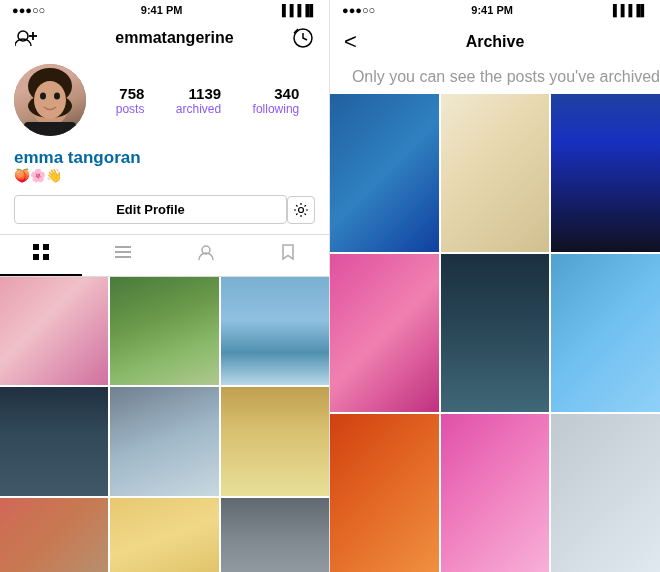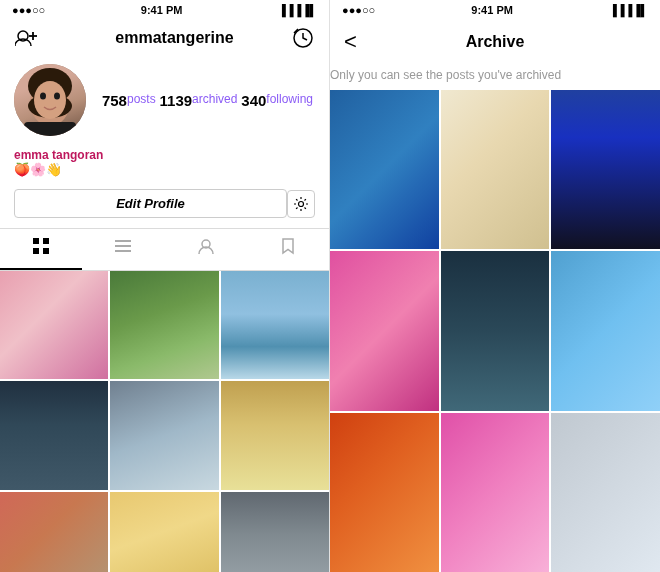--- a/index.html
+++ b/index.html
@@ -77,50 +77,50 @@
       position: relative;
     }
     .stats-row {
       display: flex;
       flex: 1;
       justify-content: space-around;
       text-align: center;
     }
     .stat-item {
       display: flex;
-      align-items: flex-start;
+      flex-direction: column;
+      align-items: flex-end;
     }
     .stat-number {
       font-size: 15px;
       font-weight: 600;
       color: #000;
     }
     .stat-label {
       font-size: 12px;
       color: #8b5cf6;
     }
 
     .bio-section {
       padding: 4px 14px 8px;
     }
     .bio-name {
-      font-size: 12px;
+      font-size: 17px;
       font-weight: 600;
-      color: #be185d;
+      color: #0369a1;
     }
     .bio-emoji {
       font-size: 13px;
     }
 
     .edit-row {
       display: flex;
       align-items: center;
       padding: 4px 14px 10px;
       gap: 0;
-      font-style: italic;
     }
     .edit-profile-btn {
       flex: 1;
       border: 1px solid #ccc;
       border-radius: 4px;
       padding: 6px;
       text-align: center;
       font-size: 13px;
       font-weight: 600;
       background: #fff;
@@ -221,22 +221,22 @@
     }
     .archive-title {
       position: absolute;
       left: 50%;
       transform: translateX(-50%);
       font-size: 16px;
       font-weight: 700;
     }
 
     .archive-subtitle {
-      text-align: left;
-      font-size: 12px;
+      text-align: right;
+      font-size: 16px;
       color: #999;
       padding: 4px 0 8px;
     }
 
     .archive-grid {
       display: grid;
       grid-template-columns: repeat(3, 1fr);
       gap: 2px;
       flex: 1;
       overflow: hidden;

